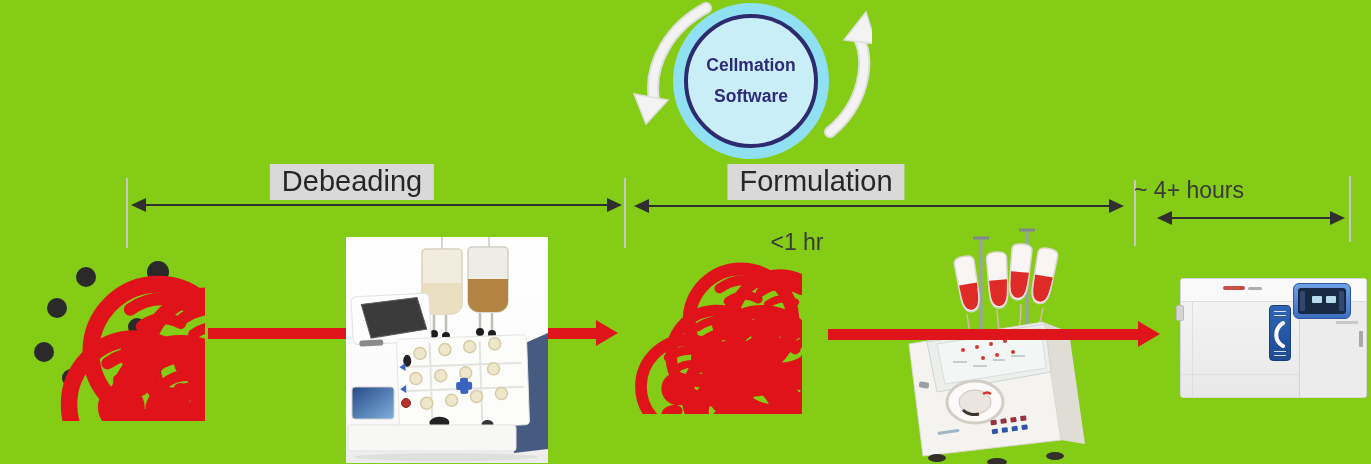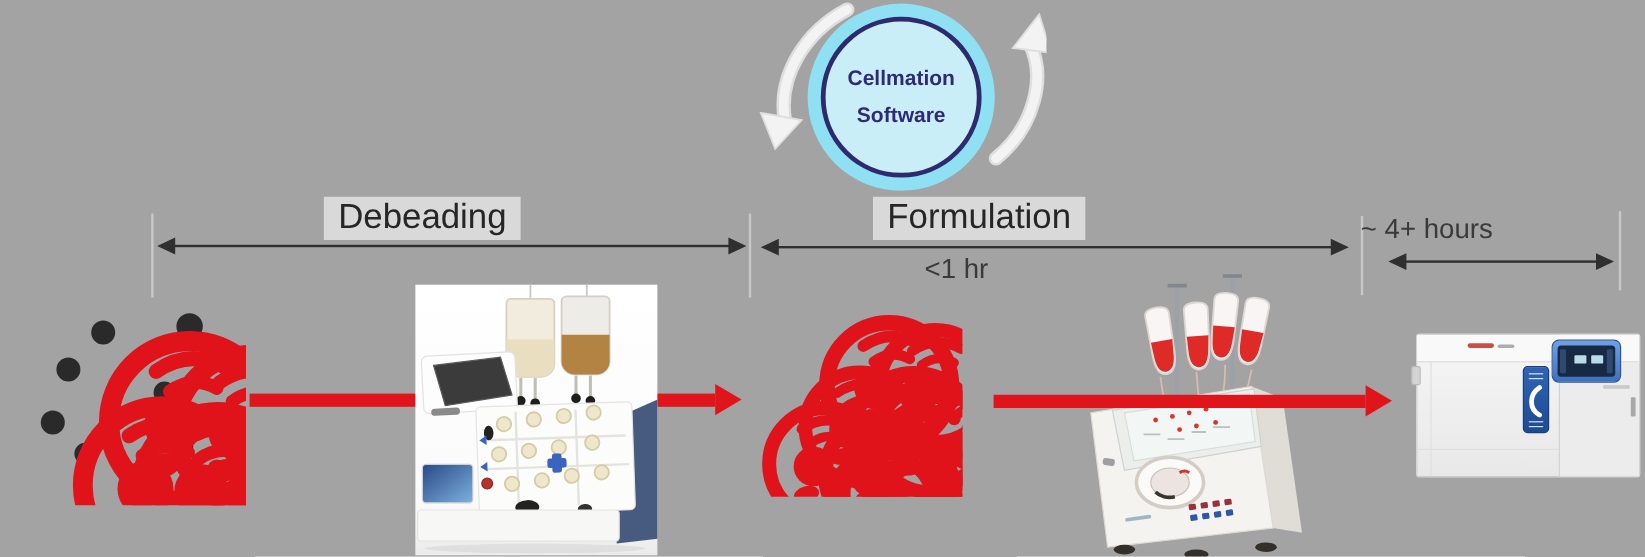--- a/index.html
+++ b/index.html
@@ -1,17 +1,17 @@
 <!DOCTYPE html>
 <html style="--process-red: #e0151c; --cell-red: #e0131b; --bead-dark: #2a2a2a; --timeline-ink: #2f2f2f; --tick-gray: #c8c8c8; --label-highlight: #d9d9d9; --label-ink: #262626; --duration-ink: #3a3a3a; --badge-ring: #8fe0f2; --badge-fill: #c9eef8; --badge-border: #2e2a6e; --badge-text: #2e2a78; --cycle-arrow: #f3f3f3; --cycle-arrow-edge: #dedede;"><head>
 <meta charset="utf-8">
 <style>
   html,body{margin:0;padding:0;background:#ffffff;}
   .canvas{
-    position:relative;width:1371px;height:464px;background:#a3a3a3;overflow:hidden;
+    position:relative;width:1371px;height:464px;background:#84cc16;overflow:hidden;
     font-family:"Liberation Sans",sans-serif;
   }
   .abs{position:absolute;}
 
   
   .badge{left:673px;top:3px;width:156px;height:156px;border-radius:50%;
          background:var(--badge-ring);z-index:5;}
   .badge-inner{position:absolute;inset:11px;border-radius:50%;
          background:var(--badge-fill);border:4px solid var(--badge-border);
          display:flex;flex-direction:column;align-items:center;justify-content:center;
@@ -117,21 +117,21 @@
 
   <div class="abs phase-label" style="left:352px;top:164px">Debeading</div>
   <div class="abs tl-head left" style="left:131px;top:198px"></div>
   <div class="abs tl-line" style="left:144px;top:204px;width:466px"></div>
   <div class="abs tl-head right" style="left:607px;top:198px"></div>
 
   <div class="abs phase-label" style="left:816px;top:164px">Formulation</div>
   <div class="abs tl-head left" style="left:634px;top:199px"></div>
   <div class="abs tl-line" style="left:647px;top:205px;width:464px"></div>
   <div class="abs tl-head right" style="left:1109px;top:199px"></div>
-  <div class="abs phase-duration" style="left:797px;top:211px">&lt;1 hr</div>
+  <div class="abs phase-duration" style="left:797px;top:229px">&lt;1 hr</div>
 
   <div class="abs phase-duration" style="left:1189px;top:177px">~ 4+ hours</div>
   <div class="abs tl-head left" style="left:1157px;top:211px"></div>
   <div class="abs tl-line" style="left:1170px;top:217px;width:162px"></div>
   <div class="abs tl-head right" style="left:1330px;top:211px"></div>
 
   <div class="abs flow-arrow" id="flow-arrow-1">
     <div class="bar"></div>
     <div class="head"></div>
   </div>

